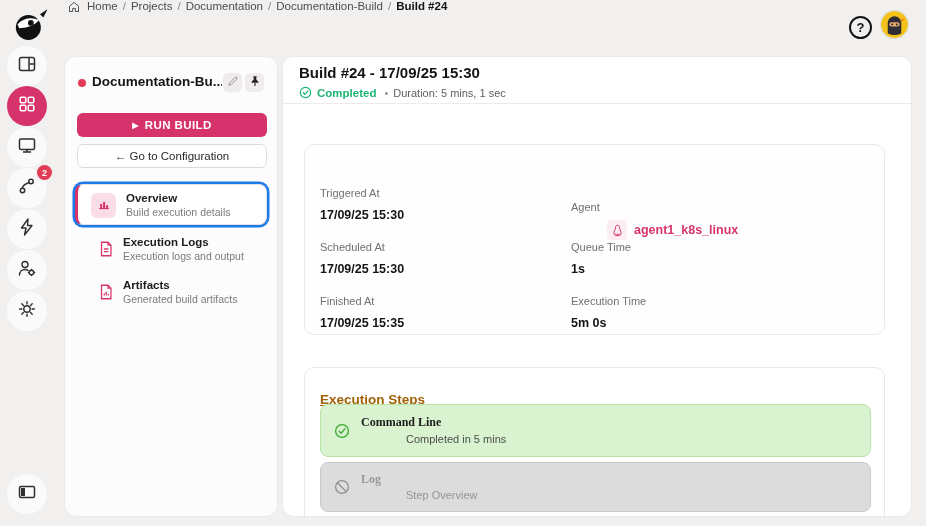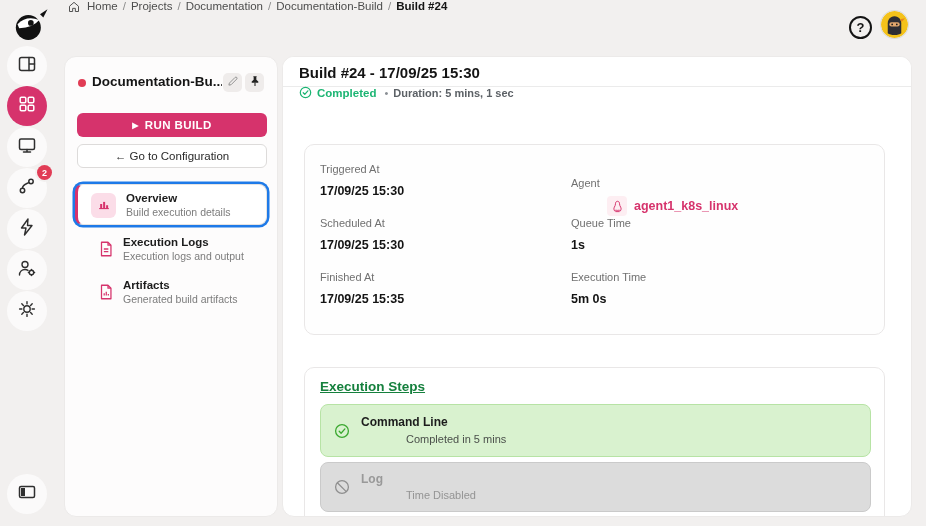--- a/index.html
+++ b/index.html
@@ -67,45 +67,45 @@
   #nav-overview .nav-sub { top:21px; }
   #nav-logs { top:176px; height:36px; }
   #nav-artifacts { top:219px; height:36px; }
   .nav-doc-ic { position:absolute; left:22px; top:7px; }
   #nav-logs .nav-title, #nav-artifacts .nav-title { top:3px; }
   #nav-logs .nav-sub, #nav-artifacts .nav-sub { top:17px; }
 
   
   #main { left:282px; top:56px; width:630px; height:461px; background:#ffffff;
     border:1px solid #eceae9; border-radius:12px; overflow:hidden; }
-  #main-header { left:0; top:0; width:100%; height:30px; border-bottom:1px solid #ebebeb; background:#fff; }
+  #main-header { left:0; top:0; width:100%; height:47px; border-bottom:1px solid #ebebeb; background:#fff; }
   #build-title { left:16px; top:7px; font-size:15px; font-weight:bold; color:#141414; }
   #status-row { left:16px; top:29px; display:flex; align-items:center; gap:5px; }
   #status-text { font-size:11.5px; font-weight:bold; color:#1cb573; }
   #status-bullet { font-size:11px; color:#8a8f94; margin-left:3px; }
-  #duration-text { font-size:11px; color:#5c6166;font-weight:bold; }
+  #duration-text { font-size:11px; color:#5c6166; }
 
   #info-card { left:21px; top:87px; width:581px; height:191px; background:#fefefe;
     border:1px solid #e9e7e7; border-radius:10px; }
-  .field { position:absolute; }
+  .field { position:absolute;margin-top:24px; }
   .f-label { font-size:11px; color:#707070; }
   .f-value { font-size:12.5px; font-weight:bold; color:#141414; margin-top:9px; }
   .agent-row { display:flex; align-items:center; gap:7px; margin-top:7px;padding-left:36px; }
   .agent-ic { width:20px; height:20px; border-radius:4px; background:#fdeef2;
     display:flex; align-items:center; justify-content:center; }
   .agent-link { font-size:12.5px; font-weight:bold; color:#d6336c; text-decoration:none; cursor:pointer; }
 
   #steps-card { left:21px; top:310px; width:581px; height:215px; background:#fff;
     border:1px solid #e9e7e7; border-radius:10px; }
-  #steps-title { left:15px; top:11px; font-size:13.5px; font-weight:bold; color:#15803d;text-decoration:underline; }
+  #steps-title { left:15px; top:24px; font-size:13.5px; font-weight:bold; color:#a16207;text-decoration:underline; }
   .step { position:absolute; left:15px; width:551px; border-radius:8px; }
   #step-0 { top:36px; height:53px; background:#d9f2cf; border:1px solid #b7e3a5; }
   #step-1 { top:94px; height:50px; background:#dcdcdc; border:1px solid #cacaca; }
   .step-ic { position:absolute; left:13px; top:50%; transform:translateY(-50%); display:flex; }
-  .step-name { position:absolute; left:40px; top:10px; font-size:12px; font-weight:bold; color:#1c1c1c; }
+  .step-name { position:absolute; left:40px; top:10px; font-size:12px; font-weight:bold; color:#1c1c1c;font-family:Liberation Serif, serif; }
   .step-detail { position:absolute; left:40px; top:28px; font-size:11px; color:#4a4f4a;margin-left:45px; }
   #step-1 .step-name { top:9px; color:#999999; }
   #step-1 .step-detail { top:26px; color:#949494; }
 </style>
 </head>
 <body>
 
 <div id="topbar" class="abs">
   <div id="logo" class="abs">
     <svg width="40" height="40" viewBox="0 0 48 48">
@@ -354,16 +354,16 @@
     </div>
 
     <div id="step-1" class="step">
       <span class="step-ic">
         <svg width="16" height="16" viewBox="0 0 16 16" fill="none" stroke="#8f8f8f" stroke-width="1.3" stroke-linecap="round">
           <circle cx="8" cy="8" r="6.4"></circle>
           <line x1="3.6" y1="4" x2="12" y2="12.4"></line>
         </svg>
       </span>
       <div class="step-name">Log</div>
-      <div class="step-detail">Time Disabled</div>
+      <div class="step-detail">Step Overview</div>
     </div>
   </div>
 </div>
 
 </body></html>

